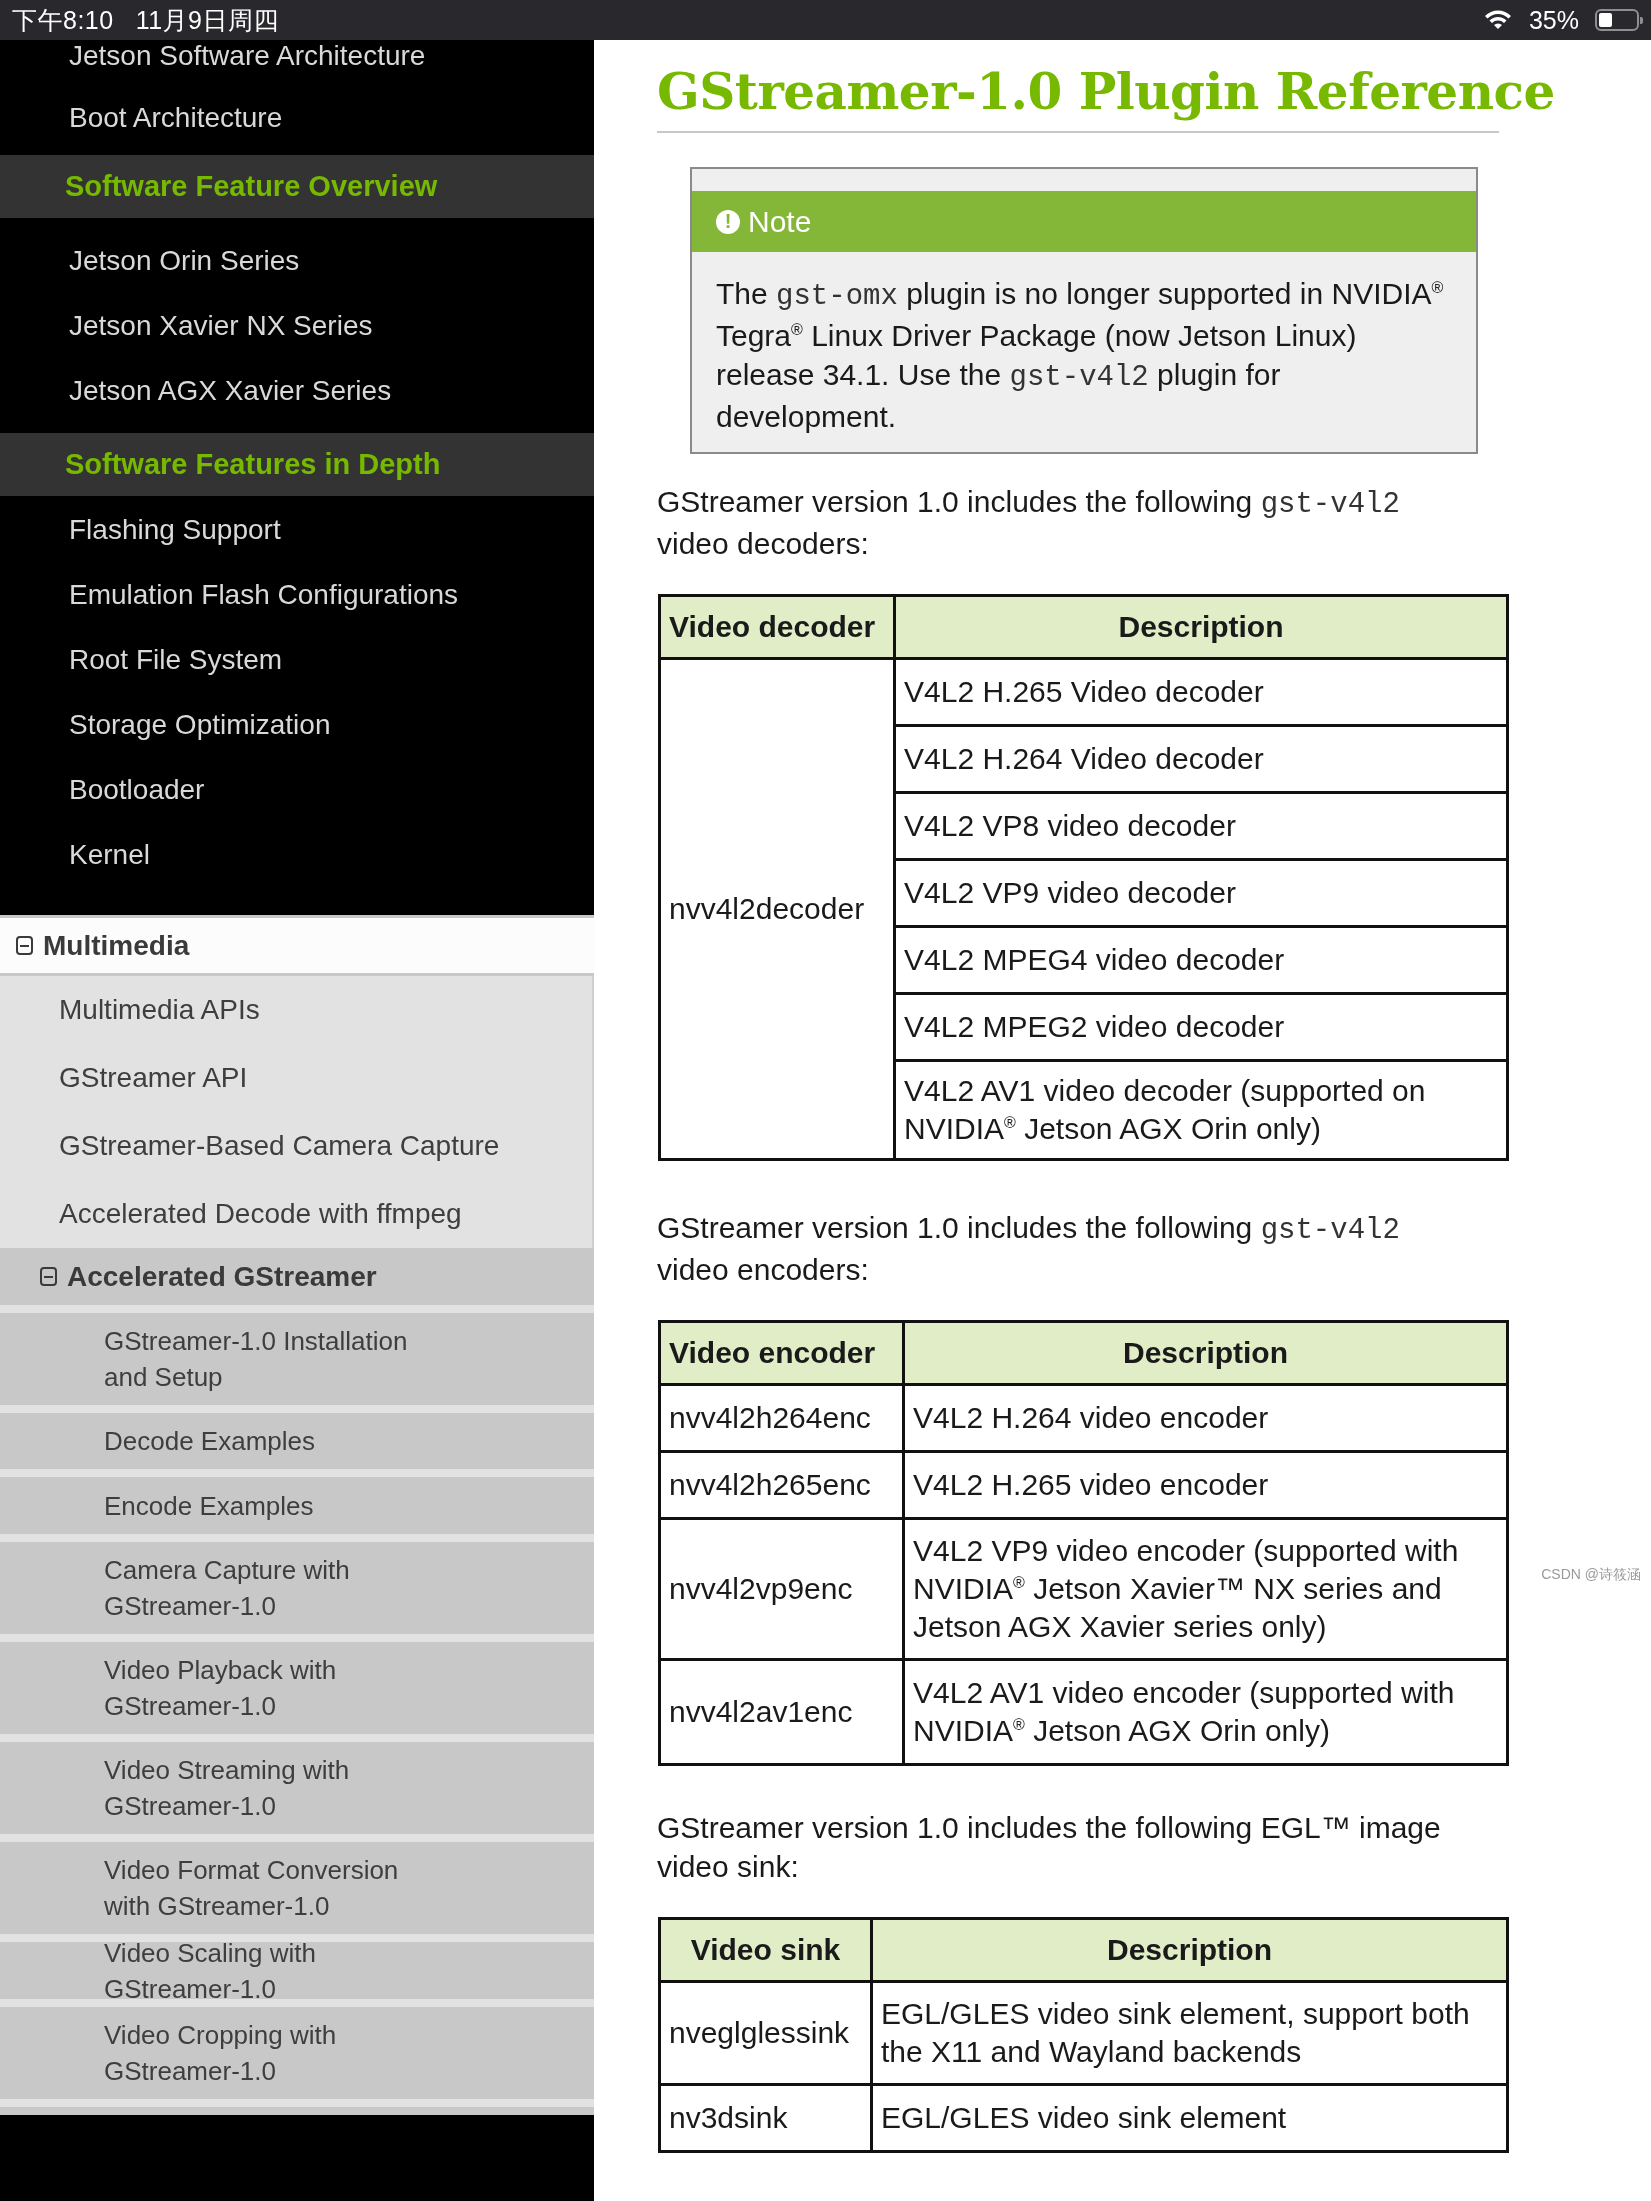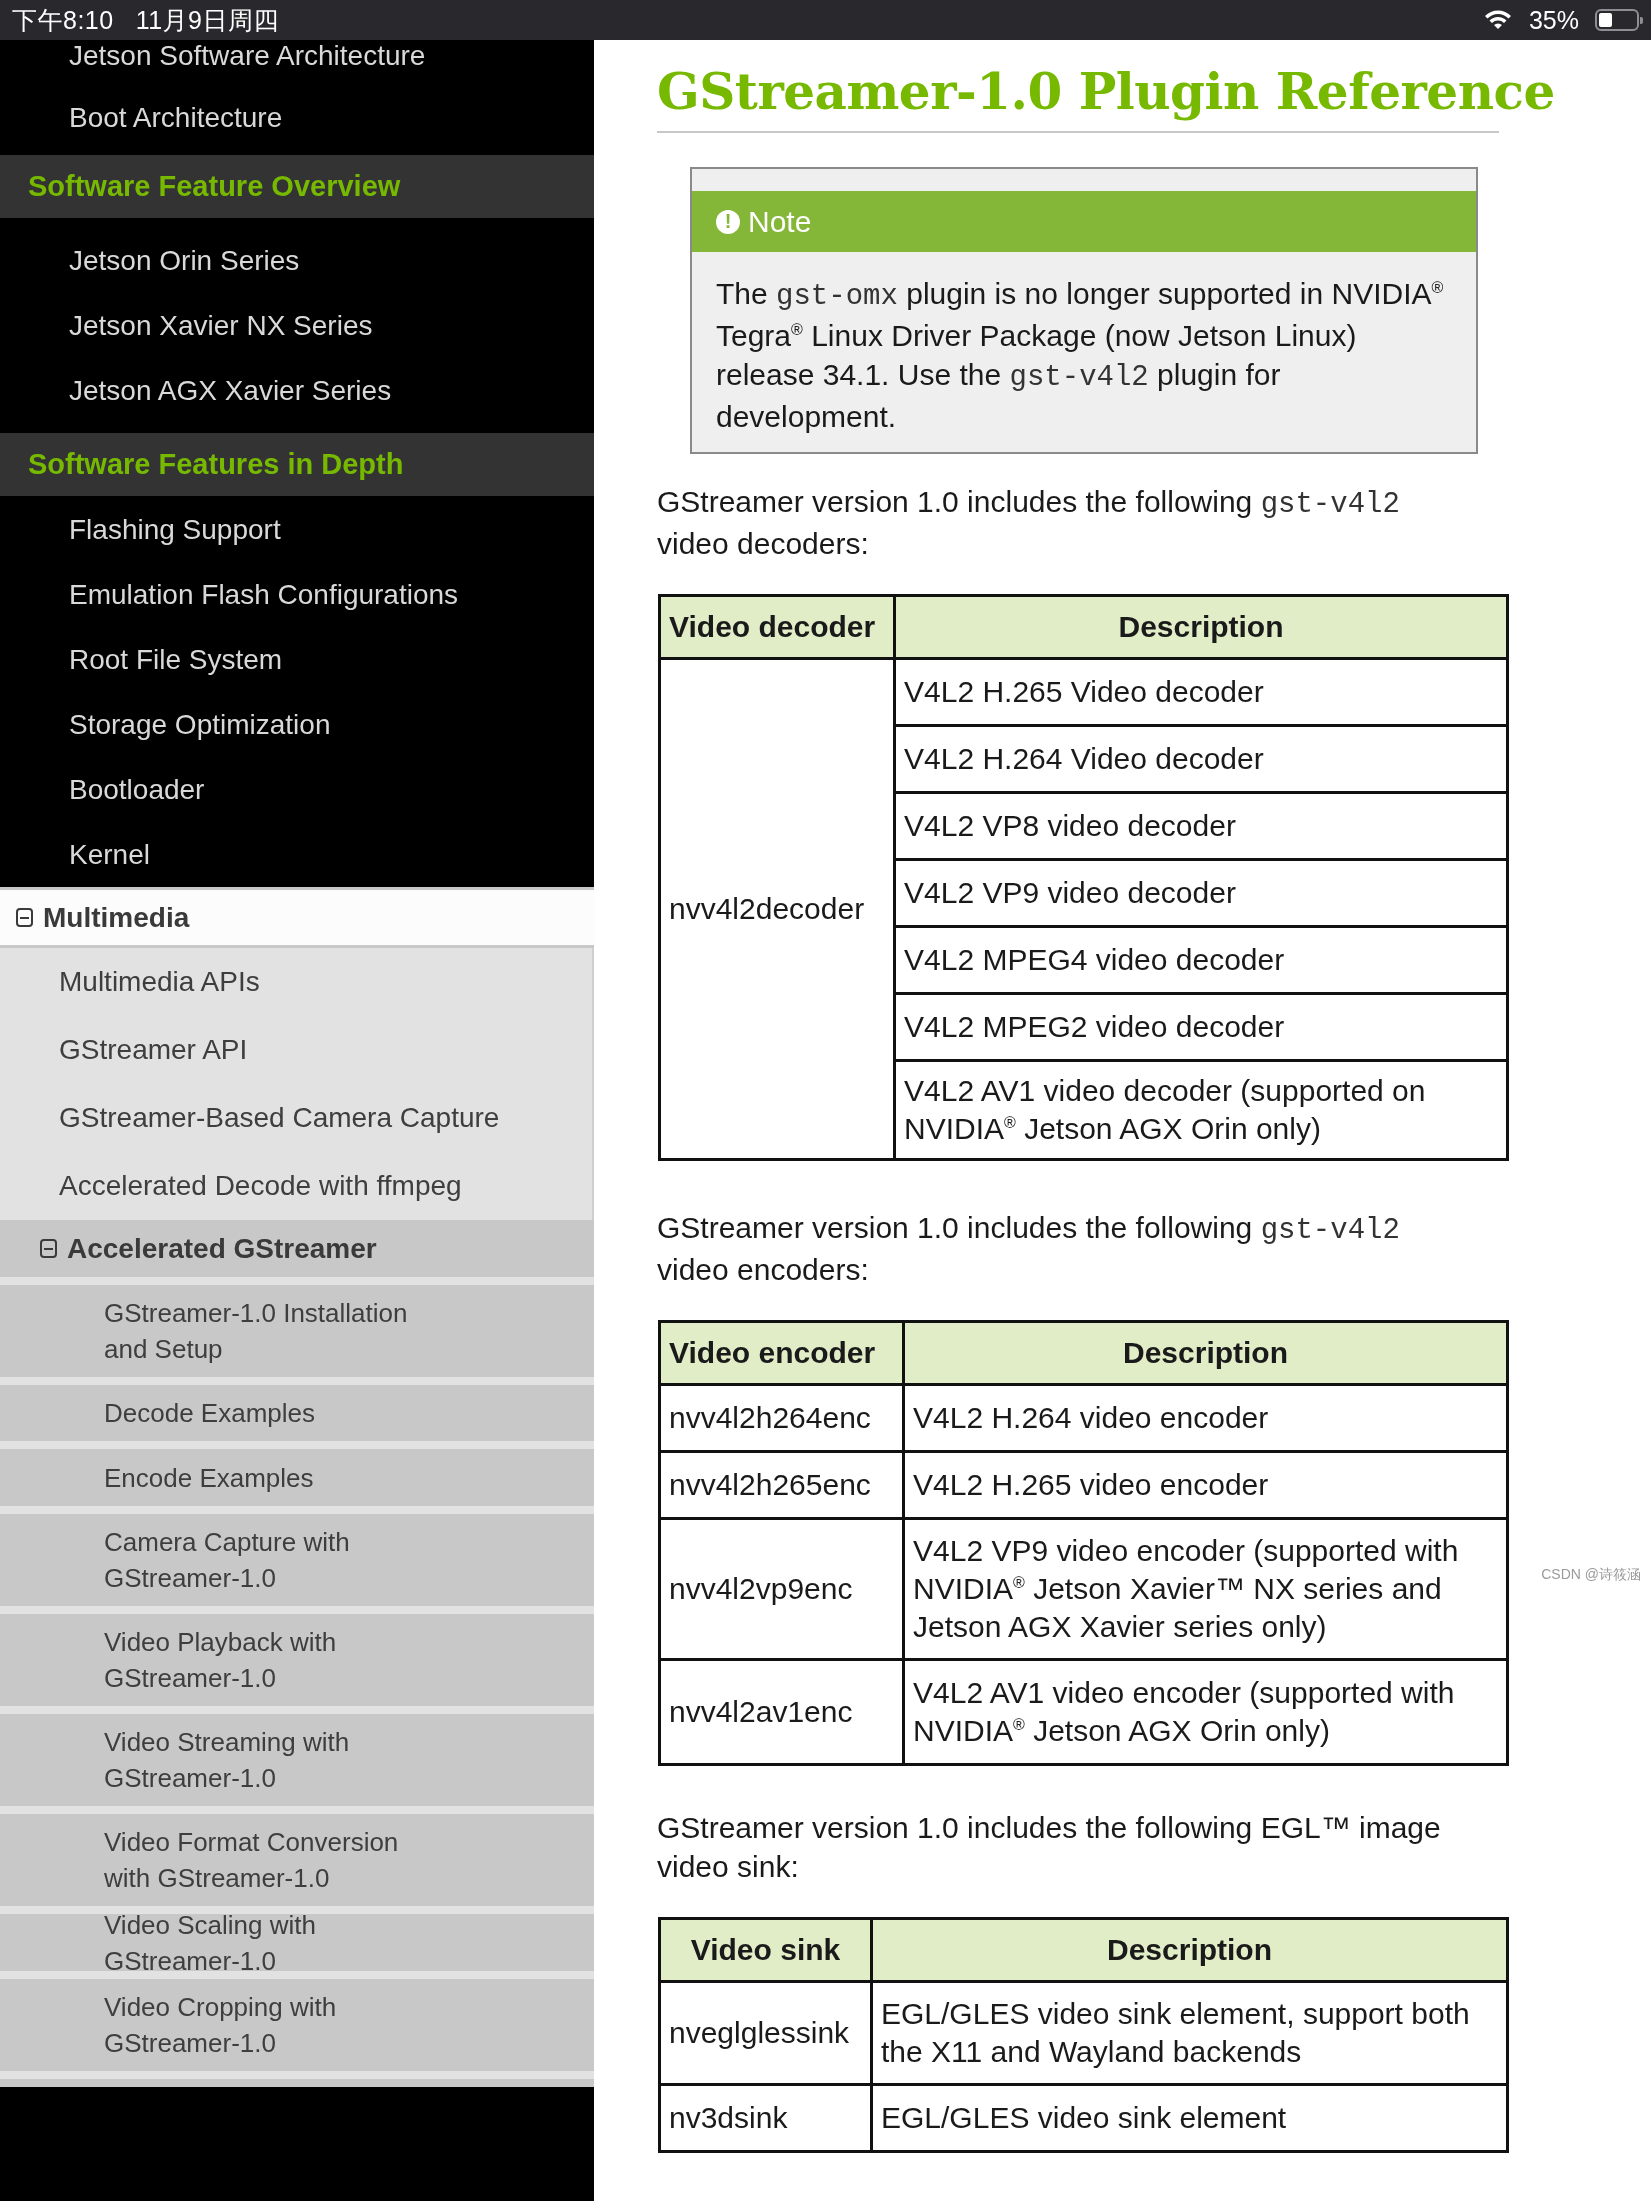--- a/index.html
+++ b/index.html
@@ -11,22 +11,22 @@
   .statusbar .left { display: flex; gap: 22px; letter-spacing: 0.5px; }
   .statusbar .right { display: flex; align-items: center; gap: 16px; }
   .wifi { width: 30px; height: 22px; position: relative; }
   .battery { width: 44px; height: 22px; border: 2px solid #8e8e93; border-radius: 6px; position: relative; padding: 2px; }
   .battery .fill { height: 100%; background: #ffffff; border-radius: 2px; }
   .battery::after { content: ""; position: absolute; right: -6px; top: 6px; width: 3px; height: 7px; background: #8e8e93; border-radius: 0 2px 2px 0; }
 
   
   .sidebar { position: absolute; left: 0; top: 40px; width: 594px; height: 2162px; background: #000000; overflow: hidden; }
   .sb-item { display: flex; align-items: center; color: #d9d9d9; font-size: 28px; padding-left: 69px; height: 65px; }
-  .sb-section { display: flex; align-items: center; background: #333333; color: #76b900; font-size: 29px; font-weight: bold; padding-left: 28px; height: 63px; }
-  .sb-light-head { display: flex; align-items: center; background: #fcfcfc; color: #3a3a3a; font-size: 28px; font-weight: bold; padding-left: 16px; height: 61px; border-top: 3px solid #c8c8c8; border-bottom: 3px solid #c8c8c8; }
+  .sb-section { display: flex; align-items: center; background: #333333; color: #76b900; font-size: 29px; font-weight: bold; padding-left: 65px; height: 63px; }
+  .sb-light-head { display: flex; align-items: center; background: #fcfcfc; color: #3a3a3a; font-size: 28px; font-weight: bold; padding-left: 16px; height: 61px; border-top: 3px solid #c8c8c8; border-bottom: 3px solid #c8c8c8; margin-top: 28px; }
   .collapse-icon { display: inline-block; width: 17px; height: 19px; border: 2px solid #3a3a3a; border-radius: 4px; position: relative; margin-right: 10px; }
   .collapse-icon::after { content: ""; position: absolute; left: 2px; right: 2px; top: 7px; height: 2px; background: #3a3a3a; }
   .sb-light-item { display: flex; align-items: center; background: #e2e2e2; color: #3e3e3e; font-size: 28px; padding-left: 59px; height: 68px; border-right: 2px solid #cfcfcf; }
   .sb-sub-head { display: flex; align-items: center; background: #c8c8c8; color: #3a3a3a; font-size: 28px; font-weight: bold; padding-left: 40px; height: 57px; }
   .sb-sub-item { display: flex; align-items: center; background: #c8c8c8; color: #3e3e3e; font-size: 26px; line-height: 36px; padding-left: 104px; padding-right: 158px; border-top: 8px solid #e2e2e2; }
   .sb-bottom { background: #000; height: 79px; }
 
   
   .main { position: absolute; left: 594px; top: 40px; width: 1057px; height: 1548px; background: #ffffff; }
   .page-title { position: absolute; left: 63px; top: 22px; font-family: "DejaVu Serif", serif; font-weight: bold; font-size: 50px; color: #76b900; letter-spacing: -0.5px; }

